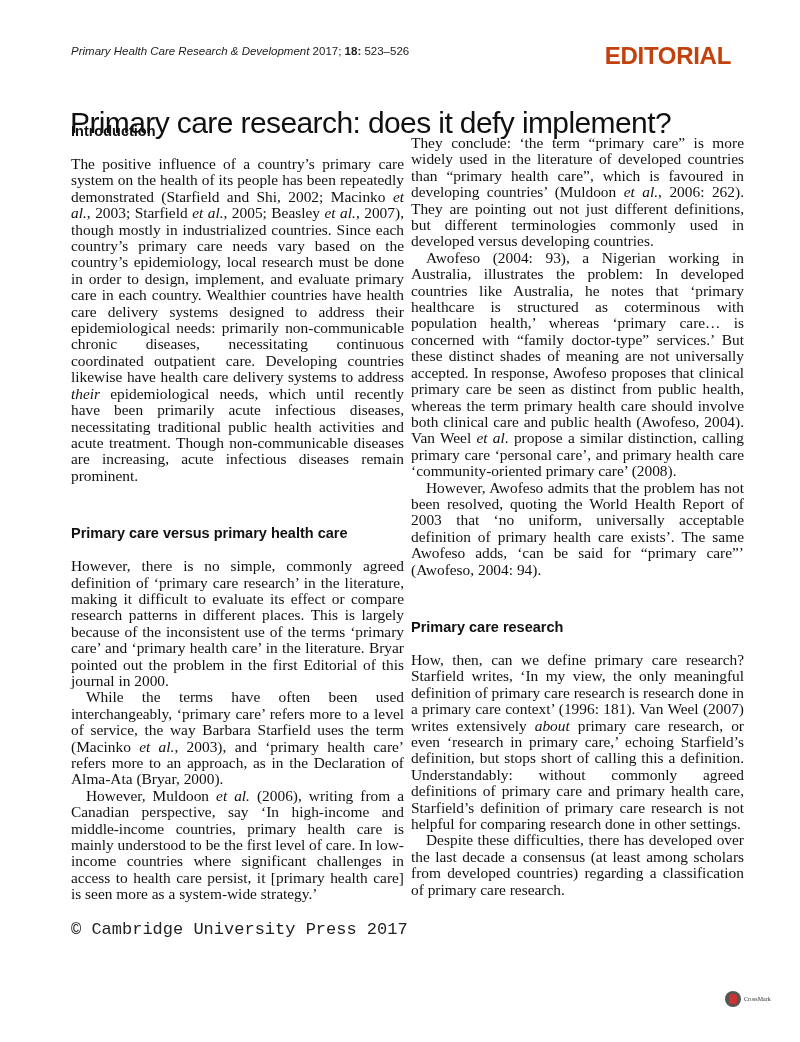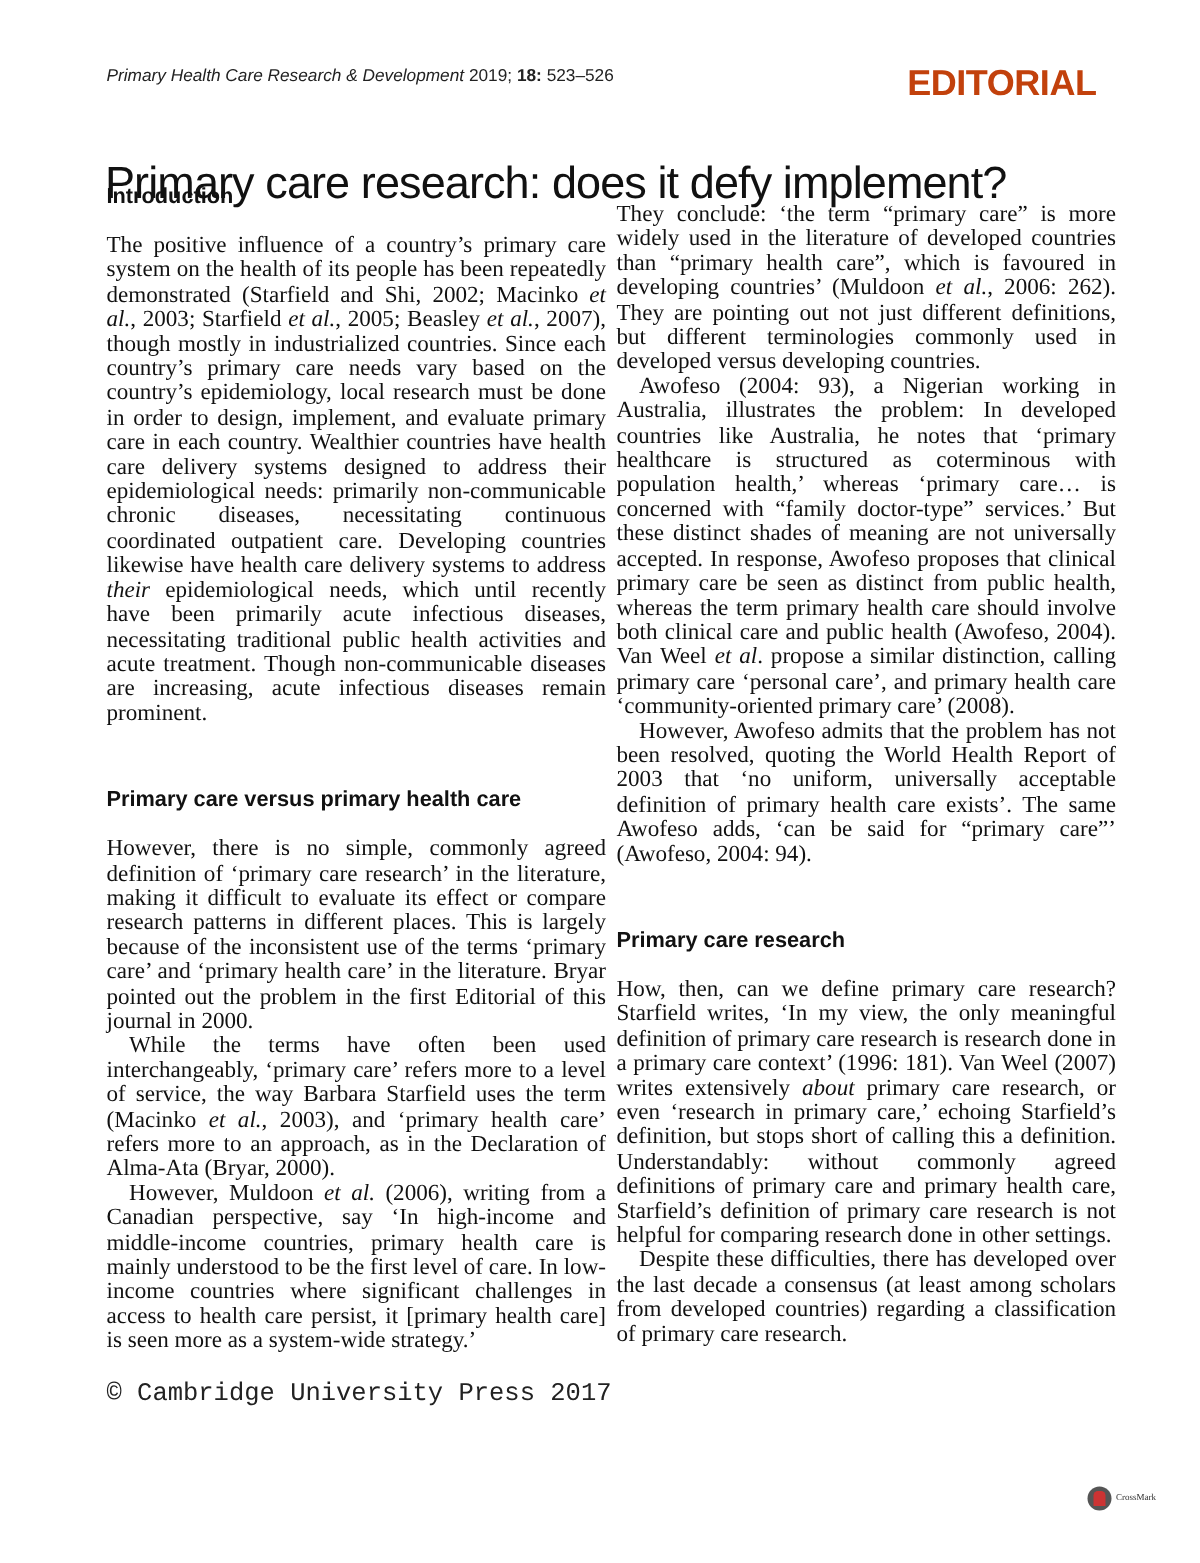--- a/index.html
+++ b/index.html
@@ -21,21 +21,21 @@
     .crossmark .logo { width: 16px; height: 16px; border-radius: 50%; background: #555; display: flex; align-items: center; justify-content: center; }
     .crossmark .logo span { width: 8px; height: 10px; background: #c33; border-radius: 3px 3px 0 0; display: block; }
     .crossmark .label { font-family: "Liberation Serif", serif; font-size: 6px; color: #333; }
   </style>
 </head>
 <body>
 
 <div class="header-left">
   <div>
     <i>Primary Health Care Research &amp; Development</i>
-    <span>2019;</span>
+    <span>2017;</span>
     <b>18:</b>
     <span>523–526</span>
   </div>
 </div>
 <div class="editorial">EDITORIAL</div>
 
 <h1 class="title">Primary care research: does it defy implement?</h1>
 
 <div class="col col-left">
   <h2>Introduction</h2>

